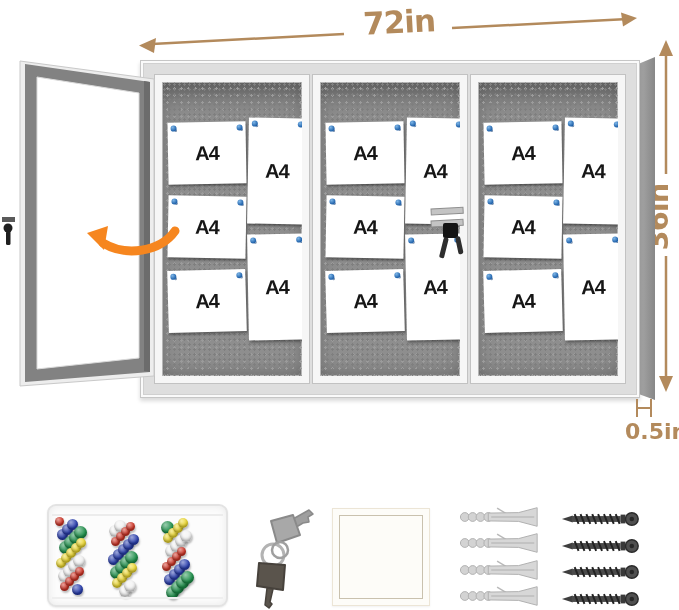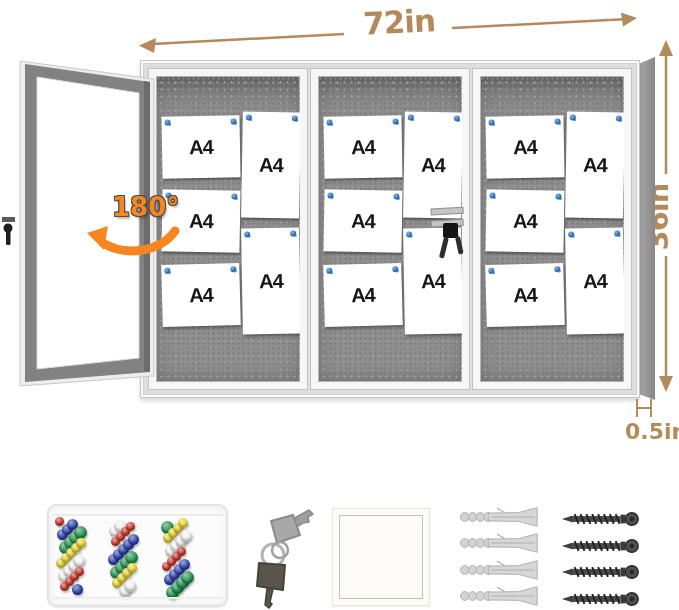--- a/index.html
+++ b/index.html
@@ -10,21 +10,21 @@
   
   .dim { position:absolute; color:#b38a5c; font-family:"DejaVu Sans", sans-serif; font-weight:700; }
   .label-72 { left:346px; top:4px; width:106px; text-align:center; font-size:31px; letter-spacing:-1px; transform:rotate(-3deg); }
   .label-36 { left:612px; top:200px; width:92px; text-align:center; font-size:29px; letter-spacing:-1px; transform:rotate(-90deg); }
   .label-05 { left:625px; top:419px; width:60px; text-align:center; font-size:22px; }
   .label-180 { position:absolute; left:112px; top:192px; font-size:26px; font-family:"DejaVu Sans", sans-serif; font-weight:700; color:#f6861f;
     text-shadow:1px 1px 0 #4d4d4d, -1px 1px 0 #4d4d4d, 1px -1px 0 #4d4d4d, -1px -1px 0 #4d4d4d, 2px 3px 2px rgba(0,0,0,.25); z-index:6; }
 
   
   .cabinet { position:absolute; left:140px; top:60px; width:500px; height:338px; background:#dedede;
-    border:1px solid #c6c6c6; padding:8px; display:flex; gap:4px; z-index:2;
+    border:1px solid #c6c6c6; padding:14px; display:flex; gap:4px; z-index:2;
     box-shadow: inset 0 0 0 2px #fafafa, inset 0 0 0 3px #d0d0d0, 0 3px 4px rgba(0,0,0,.15); }
   .panel { flex:1; position:relative; background:#8e8e8e; border:7px solid #f6f6f6;
     box-shadow: 0 0 0 1px #c2c2c2, inset 0 0 0 1px #b5b5b5,
       inset 0 20px 24px -8px rgba(0,0,0,.38), inset 0 -12px 16px -8px rgba(0,0,0,.22); }
   .felt { position:absolute; inset:0; overflow:hidden;
     background-image: radial-gradient(#7f7f7f 1px, transparent 1.4px), radial-gradient(#9b9b9b 1px, transparent 1.4px);
     background-size: 5px 5px, 7px 7px; background-position: 0 0, 2px 3px; }
   .paper { position:absolute; background:#fff; display:flex; align-items:center; justify-content:center;
     box-shadow: 1px 2px 3px rgba(0,0,0,.4); }
   .paper.landscape { width:78px; height:62px; }
@@ -187,21 +187,20 @@
 
     <g>
       <path d="M175,231 C160,252 126,257 103,243" stroke="#f6861f" stroke-width="9" fill="none" stroke-linecap="round"></path>
       <polygon points="87,233 108,226 104,250" fill="#f6861f"></polygon>
     </g>
   </svg>
 
   <div class="dim label-72">72in</div>
   <div class="dim label-36">36in</div>
   <div class="dim label-05">0.5in</div>
-  <div class="label-180">180°</div>
 
   <div class="pinbox">
     <div class="abs" style="inset:0;">
         <span class="pushpin" style="width: 9px; height: 9px; left: 6px; top: 11px; background: radial-gradient(circle at 35% 30%, rgba(255, 255, 255, 0.55), rgba(255, 255, 255, 0) 60%), rgb(208, 53, 39); box-shadow: rgba(0, 0, 0, 0.35) 0px -2px 3px inset, rgba(0, 0, 0, 0.25) 1px 2px 2px;"></span>
         <span class="pushpin" style="width: 11px; height: 11px; left: 59px; top: 48px; background: radial-gradient(circle at 35% 30%, rgba(255, 255, 255, 0.55), rgba(255, 255, 255, 0) 60%), rgb(42, 63, 174); box-shadow: rgba(0, 0, 0, 0.35) 0px -2px 3px inset, rgba(0, 0, 0, 0.25) 1px 2px 2px;"></span>
         <span class="pushpin" style="width: 13px; height: 13px; left: 112px; top: 15px; background: radial-gradient(circle at 35% 30%, rgba(255, 255, 255, 0.55), rgba(255, 255, 255, 0) 60%), rgb(30, 142, 74); box-shadow: rgba(0, 0, 0, 0.35) 0px -2px 3px inset, rgba(0, 0, 0, 0.25) 1px 2px 2px;"></span>
         <span class="pushpin" style="width: 10px; height: 10px; left: 7px; top: 52px; background: radial-gradient(circle at 35% 30%, rgba(255, 255, 255, 0.55), rgba(255, 255, 255, 0) 60%), rgb(236, 216, 50); box-shadow: rgba(0, 0, 0, 0.35) 0px -2px 3px inset, rgba(0, 0, 0, 0.25) 1px 2px 2px;"></span>
         <span class="pushpin" style="width: 12px; height: 12px; left: 60px; top: 19px; background: radial-gradient(circle at 35% 30%, rgba(255, 255, 255, 0.55), rgba(255, 255, 255, 0) 60%), rgb(242, 242, 242); box-shadow: rgba(0, 0, 0, 0.35) 0px -2px 3px inset, rgba(0, 0, 0, 0.25) 1px 2px 2px;"></span>
         <span class="pushpin" style="width: 9px; height: 9px; left: 113px; top: 56px; background: radial-gradient(circle at 35% 30%, rgba(255, 255, 255, 0.55), rgba(255, 255, 255, 0) 60%), rgb(208, 53, 39); box-shadow: rgba(0, 0, 0, 0.35) 0px -2px 3px inset, rgba(0, 0, 0, 0.25) 1px 2px 2px;"></span>
         <span class="pushpin" style="width: 11px; height: 11px; left: 8px; top: 23px; background: radial-gradient(circle at 35% 30%, rgba(255, 255, 255, 0.55), rgba(255, 255, 255, 0) 60%), rgb(42, 63, 174); box-shadow: rgba(0, 0, 0, 0.35) 0px -2px 3px inset, rgba(0, 0, 0, 0.25) 1px 2px 2px;"></span>

